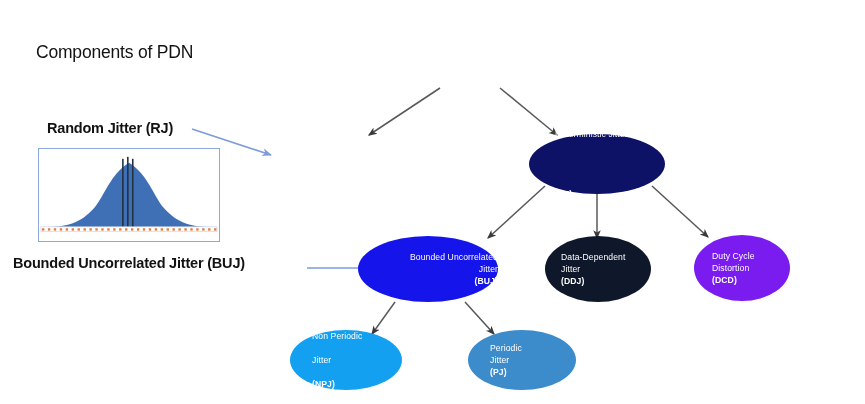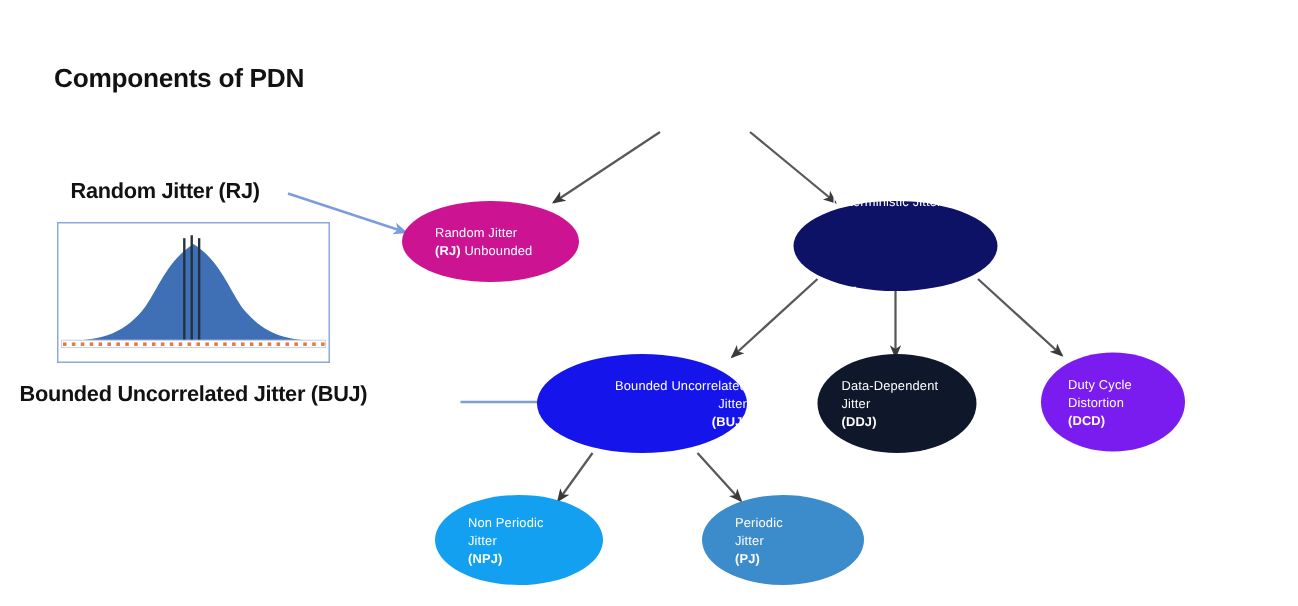--- a/index.html
+++ b/index.html
@@ -18,21 +18,21 @@
     overflow: hidden;
   }
 
   
   .heading {
     position: absolute;
     left: 36px;
     top: 40px;
     width: 300px;
     font-size: 17.5px;
-    font-weight: bold;
+    font-weight: normal;
     line-height: 1.38;
     color: #121212;
     letter-spacing: -0.2px;
   }
   .annot {
     position: absolute;
     font-size: 14.5px;
     font-weight: bold;
     color: #121212;
     white-space: nowrap;
@@ -157,26 +157,20 @@
     <line x1="395" y1="302" x2="372" y2="334" stroke="#58585A" stroke-width="1.5" marker-end="url(#ah)"></line>
 
     <line x1="465" y1="302" x2="494" y2="334" stroke="#58585A" stroke-width="1.5" marker-end="url(#ah)"></line>
 
     <line x1="192" y1="129" x2="271" y2="155" stroke="#7C9CDC" stroke-width="1.6" marker-end="url(#ah-blue)"></line>
 
     <line x1="307" y1="268" x2="368" y2="268" stroke="#7C9CDC" stroke-width="1.6" marker-end="url(#ah-blue)"></line>
   </svg>
 
 
-  <div class="node" style="left:268px; top:134px; width:118px; height:54px; background:#CC1493; padding-left:22px;">
-    <span class="ln">Random Jitter</span>
-    <span class="ln">
-      <b>(RJ)</b><span> Unbounded</span>
-    </span>
-  </div>
 
   <div class="node" style="left:529px; top:134px; width:136px; height:60px; background:#0D1266; padding-left:26px;gap:48px;">
     <span class="ln">Deterministic Jitter</span>
     <span class="ln abbr">(DJ)</span>
   </div>
 
   <div class="node" style="left:358px; top:236px; width:140px; height:66px; background:#1414EB; padding-left:28px;align-items:flex-end;">
     <span class="ln">Bounded Uncorrelated</span>
     <span class="ln">Jitter</span>
     <span class="ln abbr">(BUJ)</span>
@@ -187,21 +181,21 @@
     <span class="ln">Jitter</span>
     <span class="ln abbr">(DDJ)</span>
   </div>
 
   <div class="node" style="left:694px; top:235px; width:96px; height:66px; background:#7A1CF0; padding-left:18px;">
     <span class="ln">Duty Cycle</span>
     <span class="ln">Distortion</span>
     <span class="ln abbr">(DCD)</span>
   </div>
 
-  <div class="node" style="left:290px; top:330px; width:112px; height:60px; background:#14A0F0; padding-left:22px;">
+  <div class="node" style="left:290px; top:330px; width:112px; height:60px; background:#14A0F0; padding-left:22px;gap:12px;">
     <span class="ln">Non Periodic</span>
     <span class="ln">Jitter</span>
     <span class="ln abbr">(NPJ)</span>
   </div>
 
   <div class="node" style="left:468px; top:330px; width:108px; height:60px; background:#3C8CCC; padding-left:22px;">
     <span class="ln">Periodic</span>
     <span class="ln">Jitter</span>
     <span class="ln abbr">(PJ)</span>
   </div>

